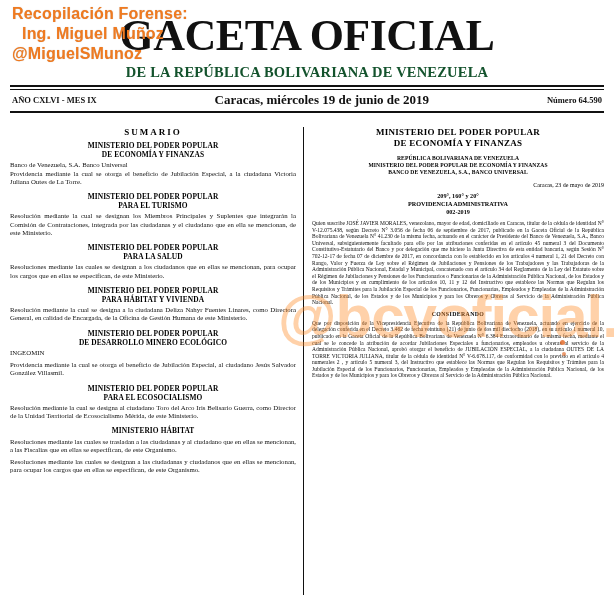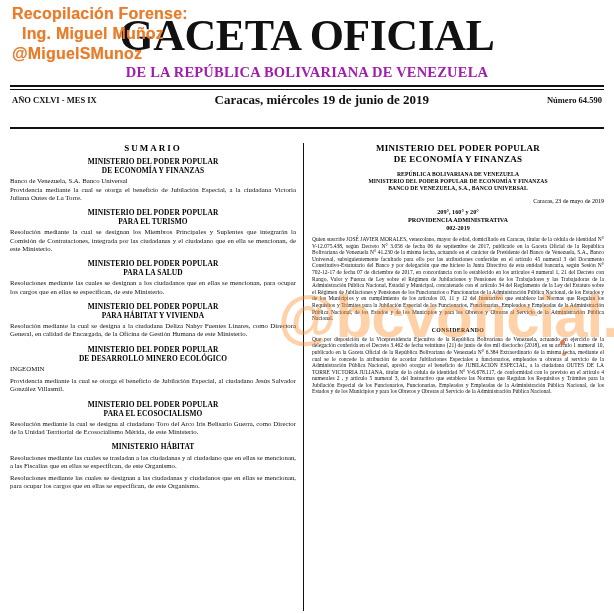--- a/index.html
+++ b/index.html
@@ -59,37 +59,37 @@
     color:#111;
     margin:0;
     padding:0 4px;
     white-space:nowrap;
   }
   .subtitle{
     font-family:"Liberation Serif", serif;
     font-weight:bold;
     font-size:14.5px;
     letter-spacing:.2px;
-    color:#a21caf;
+    color:#14532d;
     margin-top:2px;
   }
   .rule{
     height:2px;background:#111;
     margin:4px 10px 0 10px;
   }
   .rule.thin{height:1px;margin-top:2px;}
   .issueline{
     display:flex;
     justify-content:space-between;
     align-items:center;
     font-family:"Liberation Serif", serif;
     font-weight:bold;
     font-size:8.5px;
     color:#111;
-    padding:2px 12px 18px 12px;
+    padding:2px 12px 2px 12px;
   }
   .issueline .mid{font-size:13px;}
   .rule2{height:2px;background:#111;margin:1px 10px 0 10px;}
 
   
   .body-cols{
     display:flex;
     margin:14px 10px 0 10px;
     height:468px;
   }

